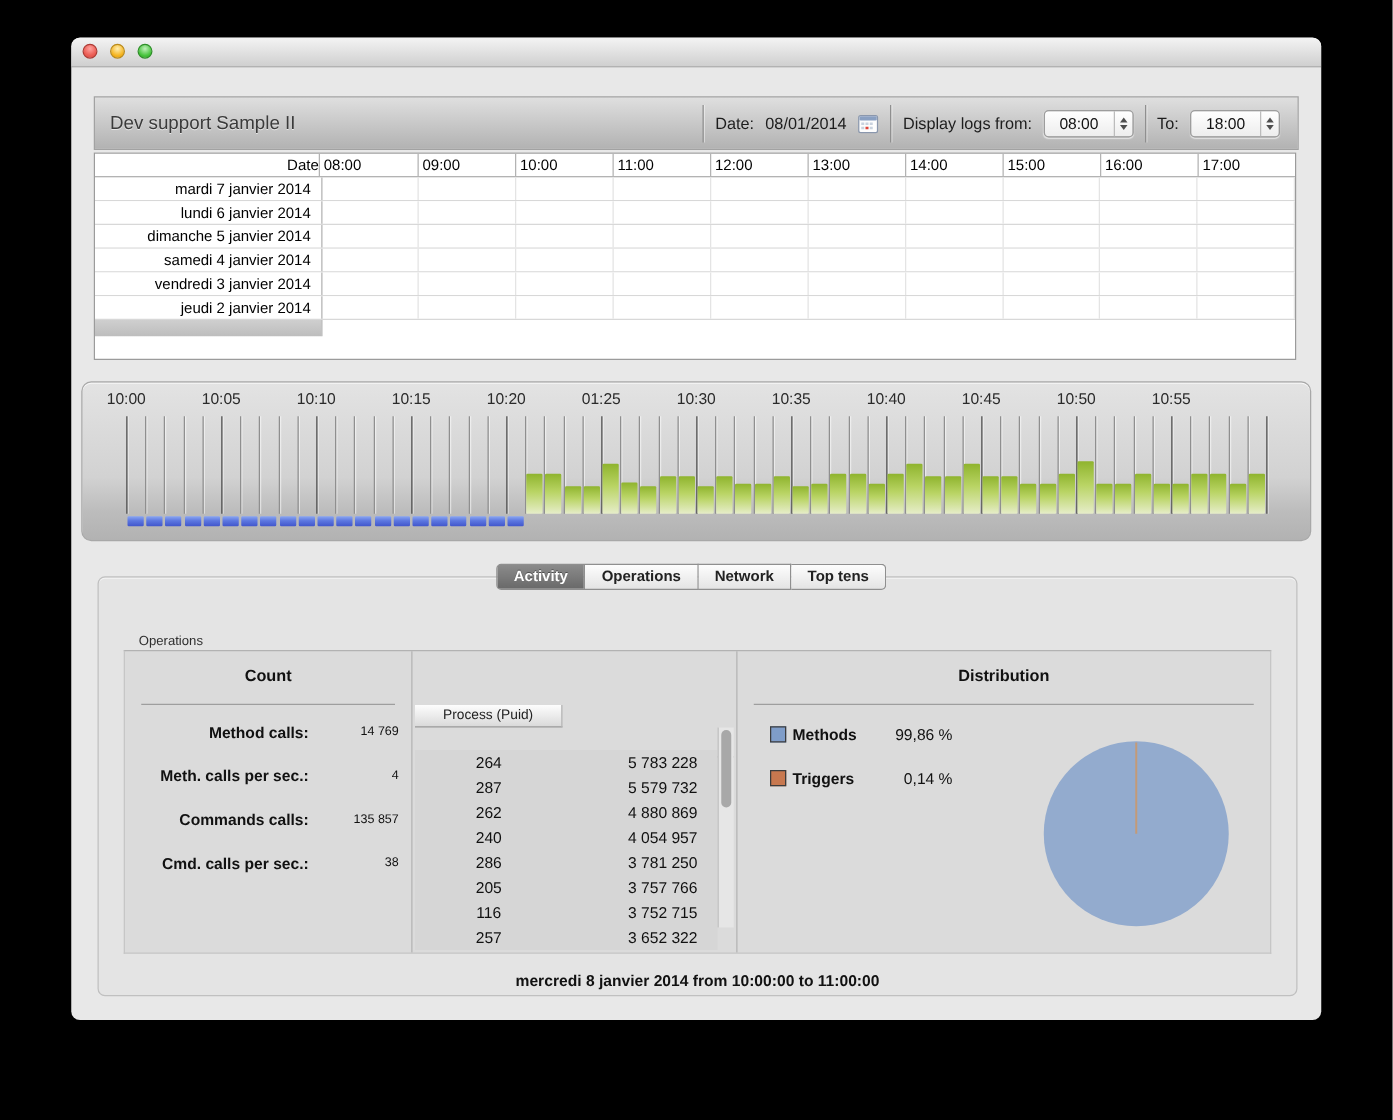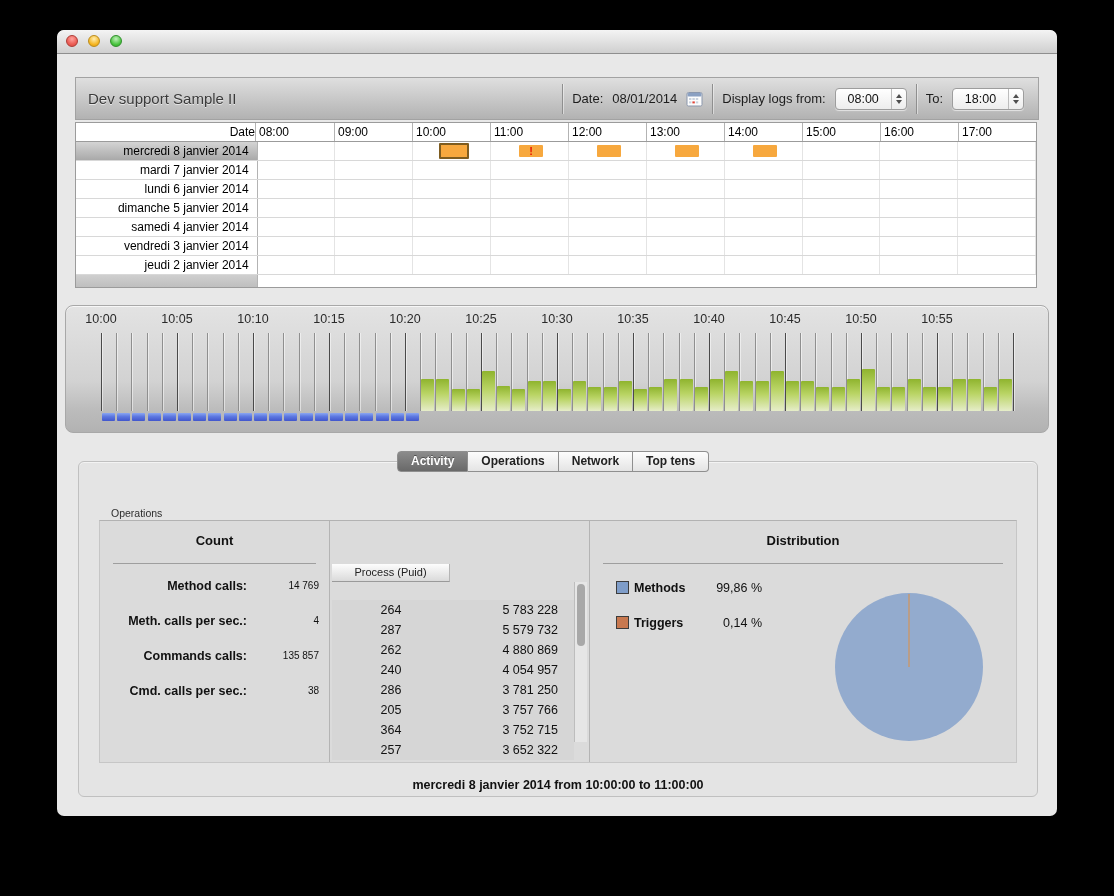--- a/index.html
+++ b/index.html
@@ -173,38 +173,20 @@
           <div class="hour-head-cell">12:00</div>
           <div class="hour-head-cell">13:00</div>
           <div class="hour-head-cell">14:00</div>
           <div class="hour-head-cell">15:00</div>
           <div class="hour-head-cell">16:00</div>
           <div class="hour-head-cell">17:00</div>
         </div>
     </div>
     <div id="grid-rows">
         <div class="grid-row">
-          <div class="date-cell sel">mercredi 8 janvier 2014</div>
-          <div class="grid-cell"></div>
-          <div class="grid-cell"></div>
-          <div class="grid-cell"></div>
-          <div class="grid-cell"></div>
-          <div class="grid-cell"></div>
-          <div class="grid-cell"></div>
-          <div class="grid-cell"></div>
-          <div class="grid-cell"></div>
-          <div class="grid-cell"></div>
-          <div class="grid-cell"></div>
-          <div class="marker selected" style="left: 363px;"></div>
-          <div class="marker" style="left: 443px;">!</div>
-          <div class="marker" style="left: 521px;"></div>
-          <div class="marker" style="left: 599px;"></div>
-          <div class="marker" style="left: 677px;"></div>
-        </div>
-        <div class="grid-row">
           <div class="date-cell">mardi 7 janvier 2014</div>
           <div class="grid-cell"></div>
           <div class="grid-cell"></div>
           <div class="grid-cell"></div>
           <div class="grid-cell"></div>
           <div class="grid-cell"></div>
           <div class="grid-cell"></div>
           <div class="grid-cell"></div>
           <div class="grid-cell"></div>
           <div class="grid-cell"></div>
@@ -281,21 +263,21 @@
     </div>
   </div>
 
   <div class="timeline">
     <div class="tl-plot" id="tl-plot">
         <div class="tl-label" style="left: 35px;">10:00</div>
         <div class="tl-label" style="left: 111px;">10:05</div>
         <div class="tl-label" style="left: 187px;">10:10</div>
         <div class="tl-label" style="left: 263px;">10:15</div>
         <div class="tl-label" style="left: 339px;">10:20</div>
-        <div class="tl-label" style="left: 415px;">10:25</div>
+        <div class="tl-label" style="left: 415px;">01:25</div>
         <div class="tl-label" style="left: 491px;">10:30</div>
         <div class="tl-label" style="left: 567px;">10:35</div>
         <div class="tl-label" style="left: 643px;">10:40</div>
         <div class="tl-label" style="left: 719px;">10:45</div>
         <div class="tl-label" style="left: 795px;">10:50</div>
         <div class="tl-label" style="left: 871px;">10:55</div>
         <div class="tick tick5" style="left: 35px;"></div>
         <div class="tick" style="left: 50.2px;"></div>
         <div class="tick" style="left: 65.4px;"></div>
         <div class="tick" style="left: 80.6px;"></div>
@@ -478,21 +460,21 @@
               </div>
               <div class="pt-row">
                 <div class="pt-puid">286</div>
                 <div class="pt-time">3 781 250</div>
               </div>
               <div class="pt-row">
                 <div class="pt-puid">205</div>
                 <div class="pt-time">3 757 766</div>
               </div>
               <div class="pt-row">
-                <div class="pt-puid">364</div>
+                <div class="pt-puid">116</div>
                 <div class="pt-time">3 752 715</div>
               </div>
               <div class="pt-row">
                 <div class="pt-puid">257</div>
                 <div class="pt-time">3 652 322</div>
               </div>
             </div>
           <div class="pt-scroll">
             <div class="pt-thumb"></div>
           </div>

